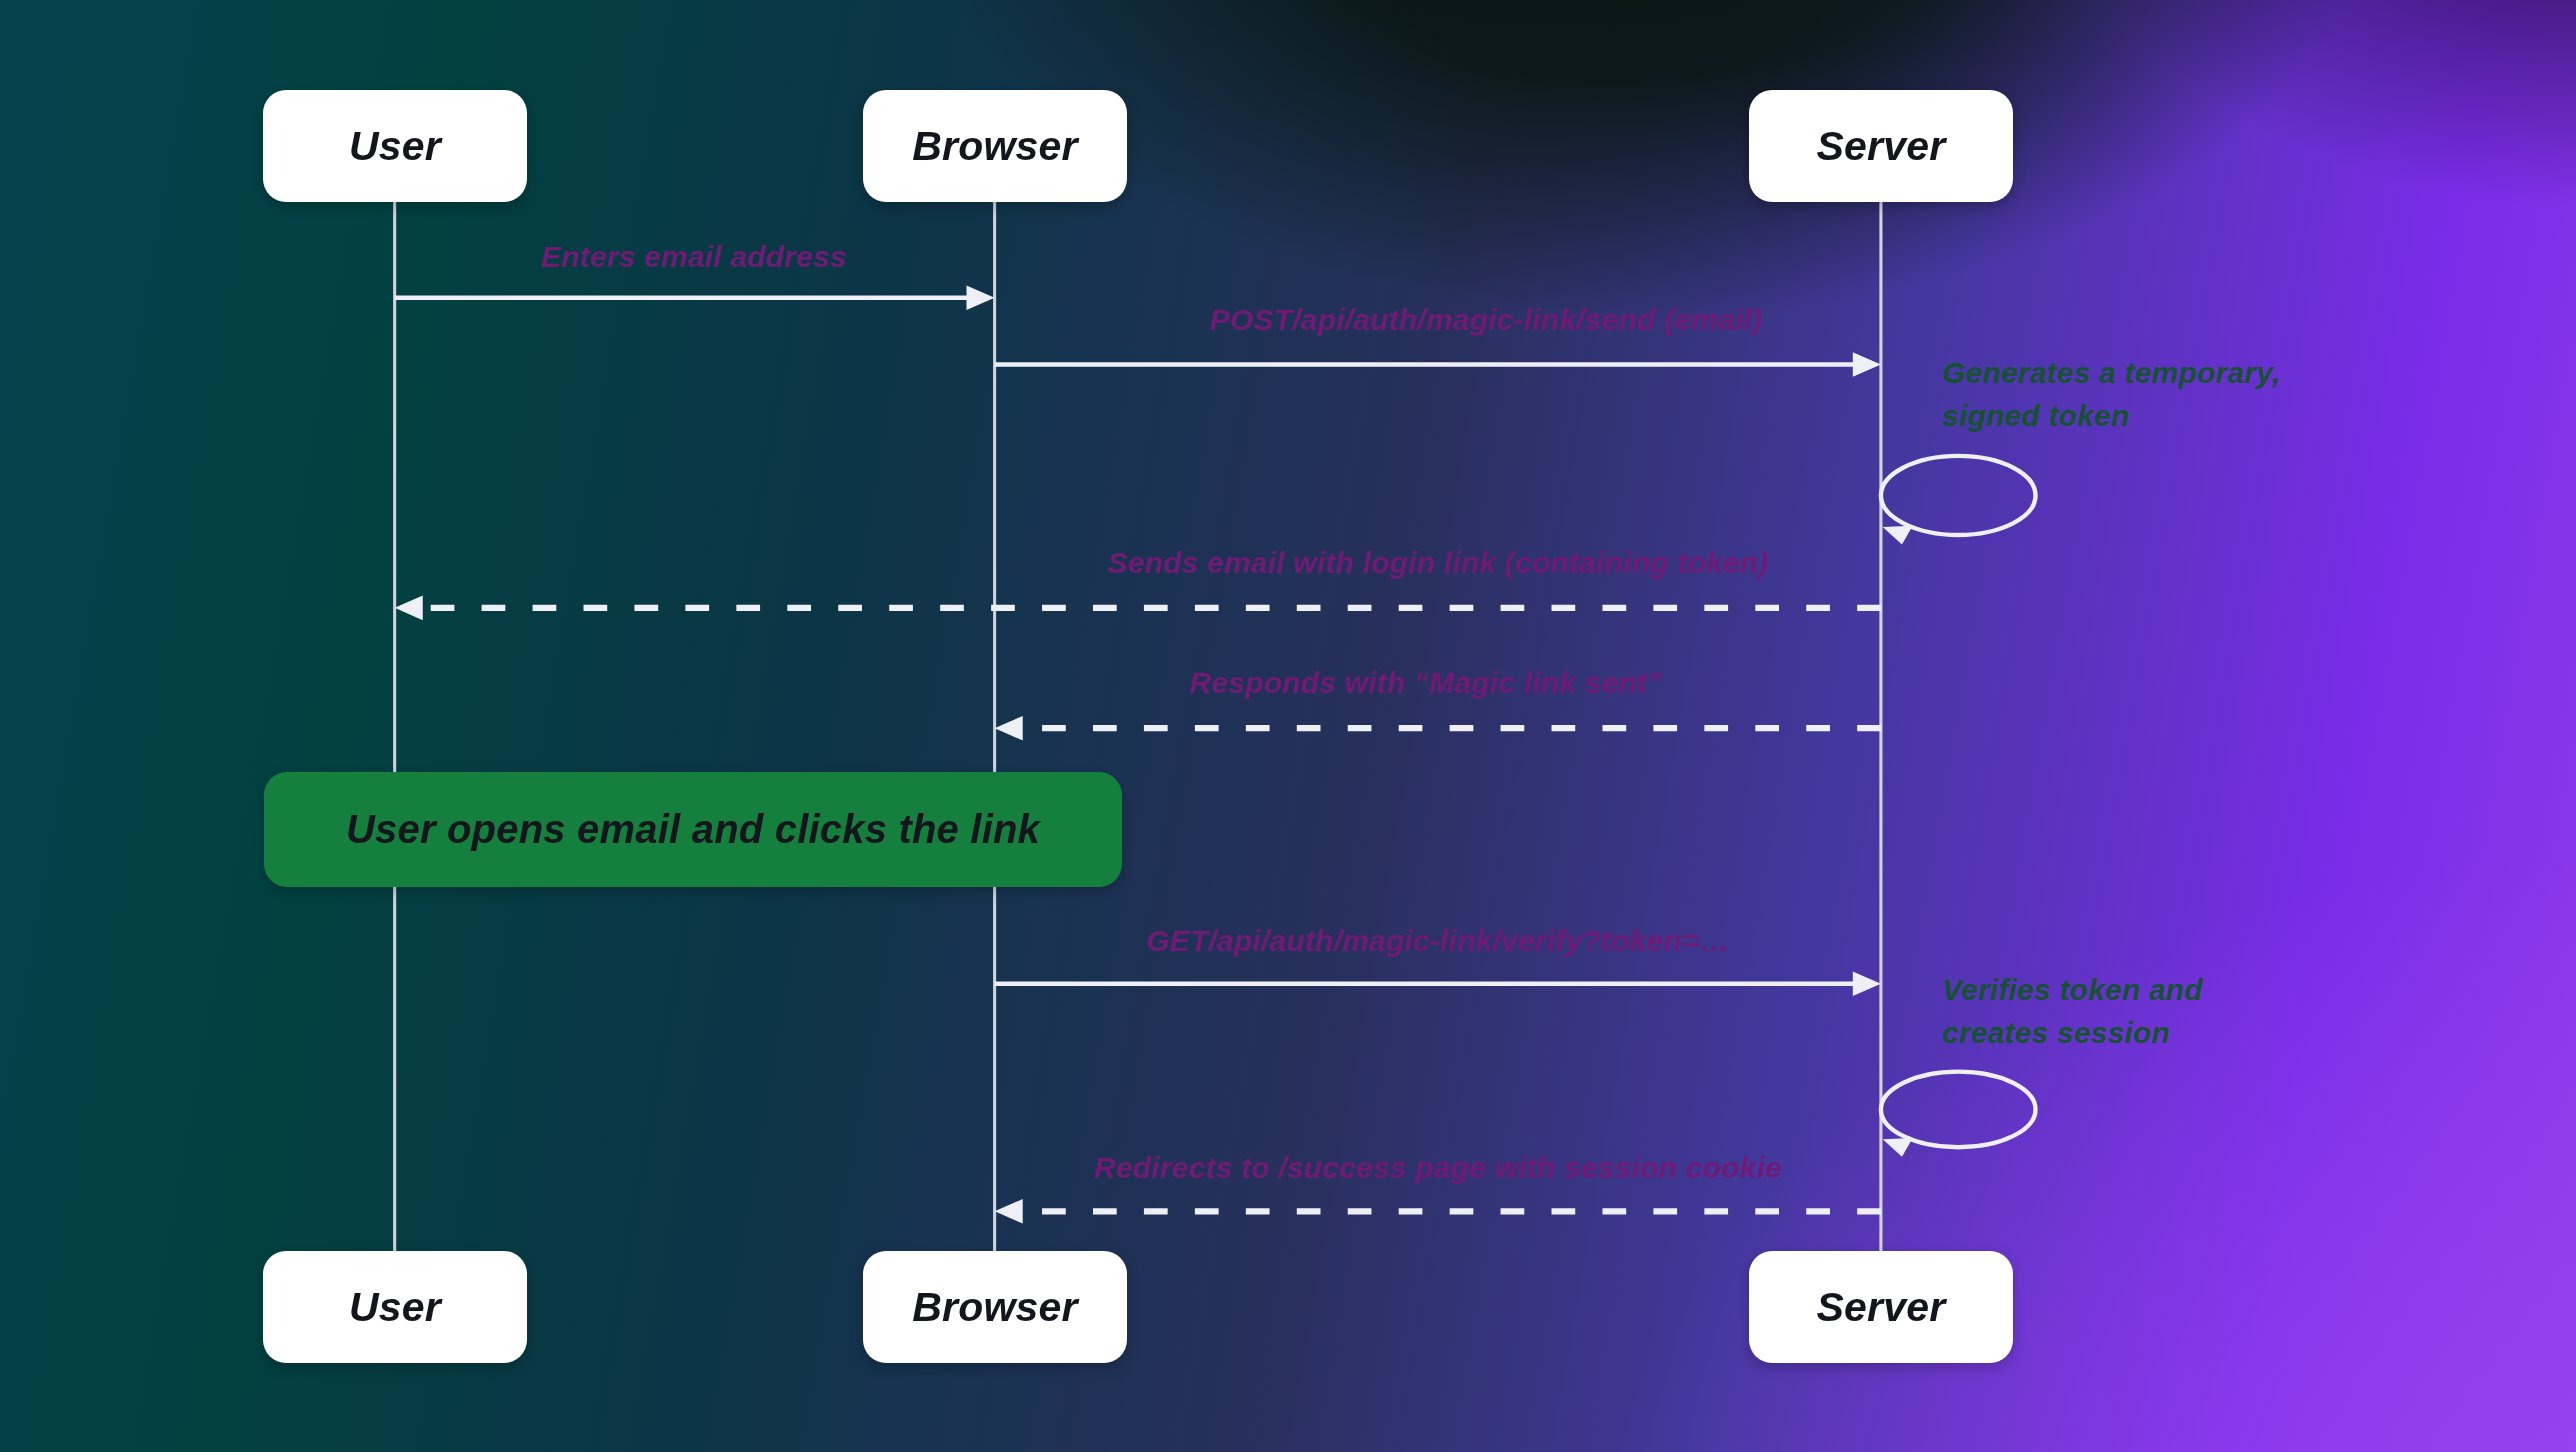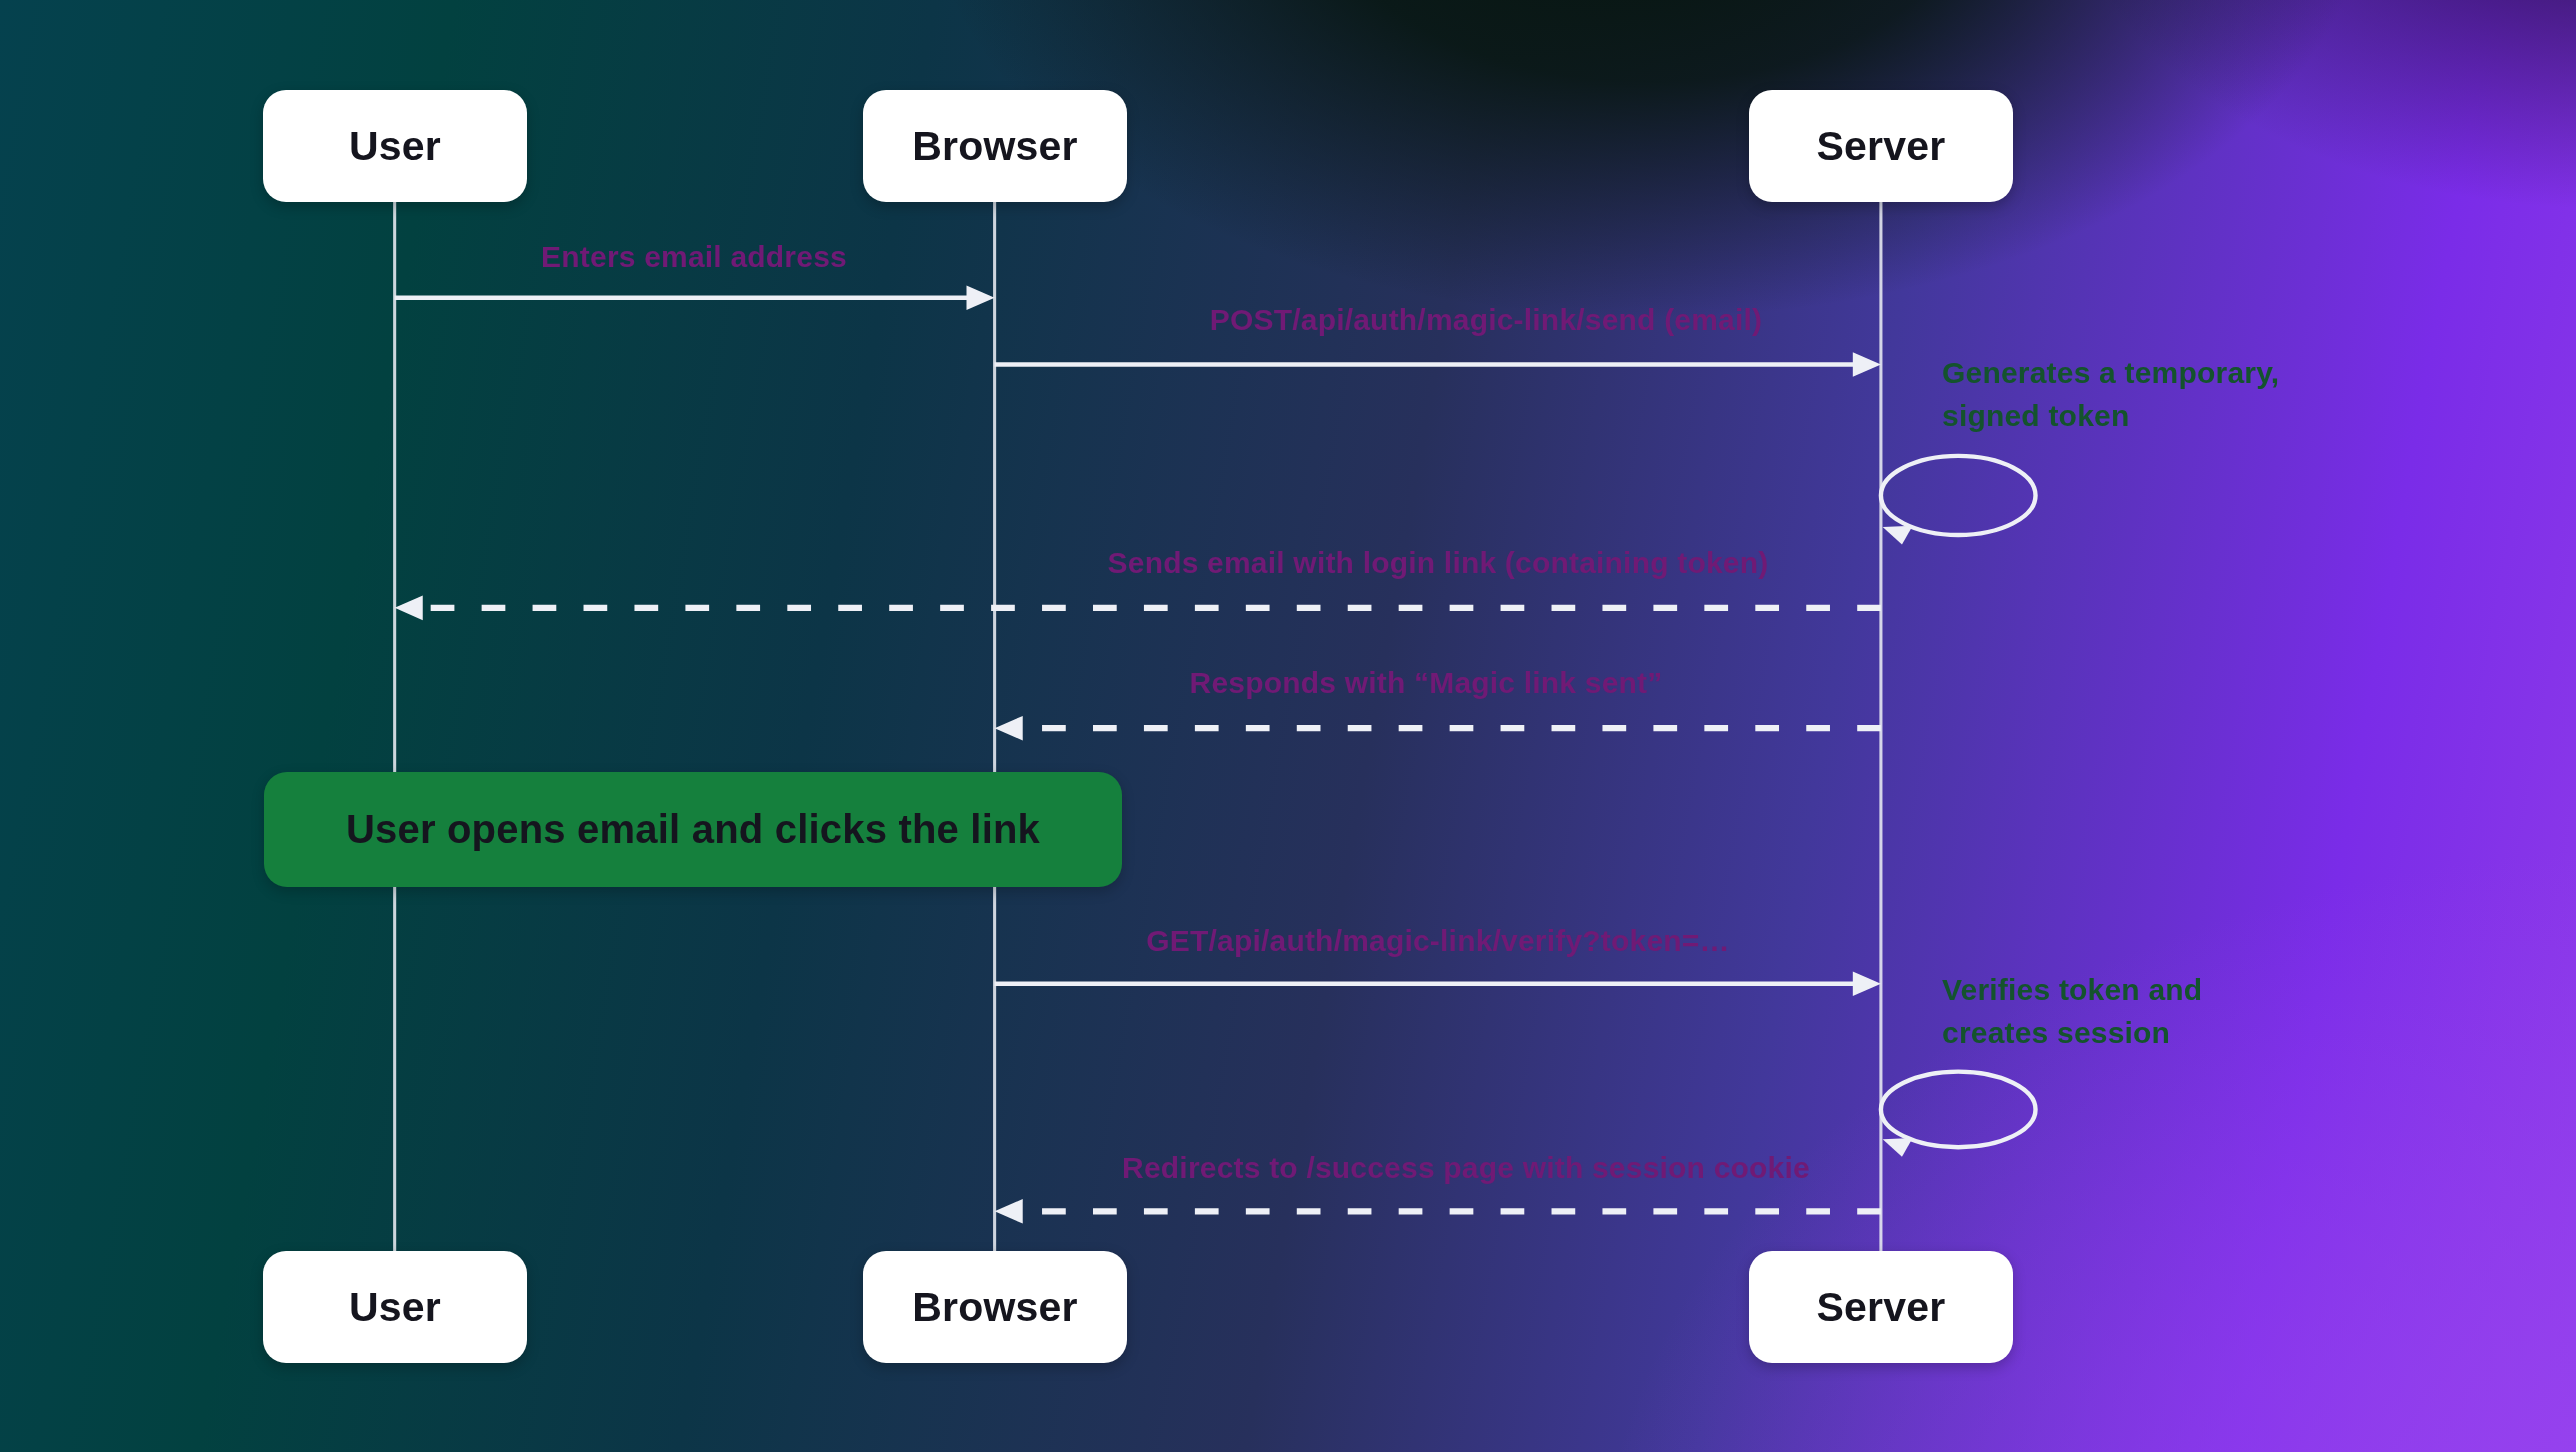--- a/index.html
+++ b/index.html
@@ -8,21 +8,21 @@
     overflow: hidden;
     font-family: "Liberation Sans", sans-serif;
   }
   body {
     background:
       radial-gradient(1098px 659px at 64% -8%, rgba(6,21,13,1) 0%, rgba(6,21,13,0.85) 30%, rgba(6,21,13,0) 66%),
       radial-gradient(879px 571px at 101% -10%, rgba(28,13,54,0.95) 0%, rgba(28,13,54,0) 62%),
       radial-gradient(1669px 1098px at 105% 108%, #9743ef 0%, rgba(151,67,239,0) 66%),
       linear-gradient(100deg, #05414e 0%, #024140 16%, #0c3547 33%, #27305c 53%, #42389b 69%, #7a2ce8 88%, #8f3be9 100%);
   }
-  .canvas { position: relative; width: 2576px; height: 1452px; }
+  .canvas { position: relative; width: 2576px; height: 1452px; font-style: italic; }
   svg.linework { position: absolute; left: 0; top: 0; }
 
   .actor {
     position: absolute;
     width: 264px; height: 112px;
     background: #ffffff;
     border-radius: 23px;
     display: flex; align-items: center; justify-content: center;
     font-size: 41px; font-weight: 700; color: #15151e;
     box-shadow: 0 4.4px 12.3px rgba(0,0,0,0.22);
@@ -95,21 +95,21 @@
 
   <div class="actor" style="left:263px; top:1251px;">User</div>
   <div class="actor" style="left:863px; top:1251px;">Browser</div>
   <div class="actor" style="left:1749px; top:1251px;">Server</div>
 
   <div class="msg" style="left:394px; width:600px; top:237px;">Enters email address</div>
   <div class="msg" style="left:995px; width:886px; top:300px;padding-left:48px;">POST/api/auth/magic-link/send (email)</div>
   <div class="msg" style="left:995px; width:886px; top:543px;">Sends email with login link (containing token)</div>
   <div class="msg" style="left:995px; width:772px; top:663px;margin-left:45px;">Responds with “Magic link sent”</div>
   <div class="msg" style="left:995px; width:886px; top:921px;">GET/api/auth/magic-link/verify?token=…</div>
-  <div class="msg" style="left:995px; width:886px; top:1148px;padding-left:28px;">Redirects to /success page with session cookie</div>
+  <div class="msg" style="left:995px; width:886px; top:1148px;">Redirects to /success page with session cookie</div>
 
   <div class="annotation" style="left:1910px; top:351px; width:413px;">Generates a temporary, signed token</div>
   <div class="annotation" style="left:1910px; top:968px; width:316px;">Verifies token and creates session</div>
 
   <div class="note">User opens email and clicks the link</div>
 
 </div>
 
 
 </body></html>

